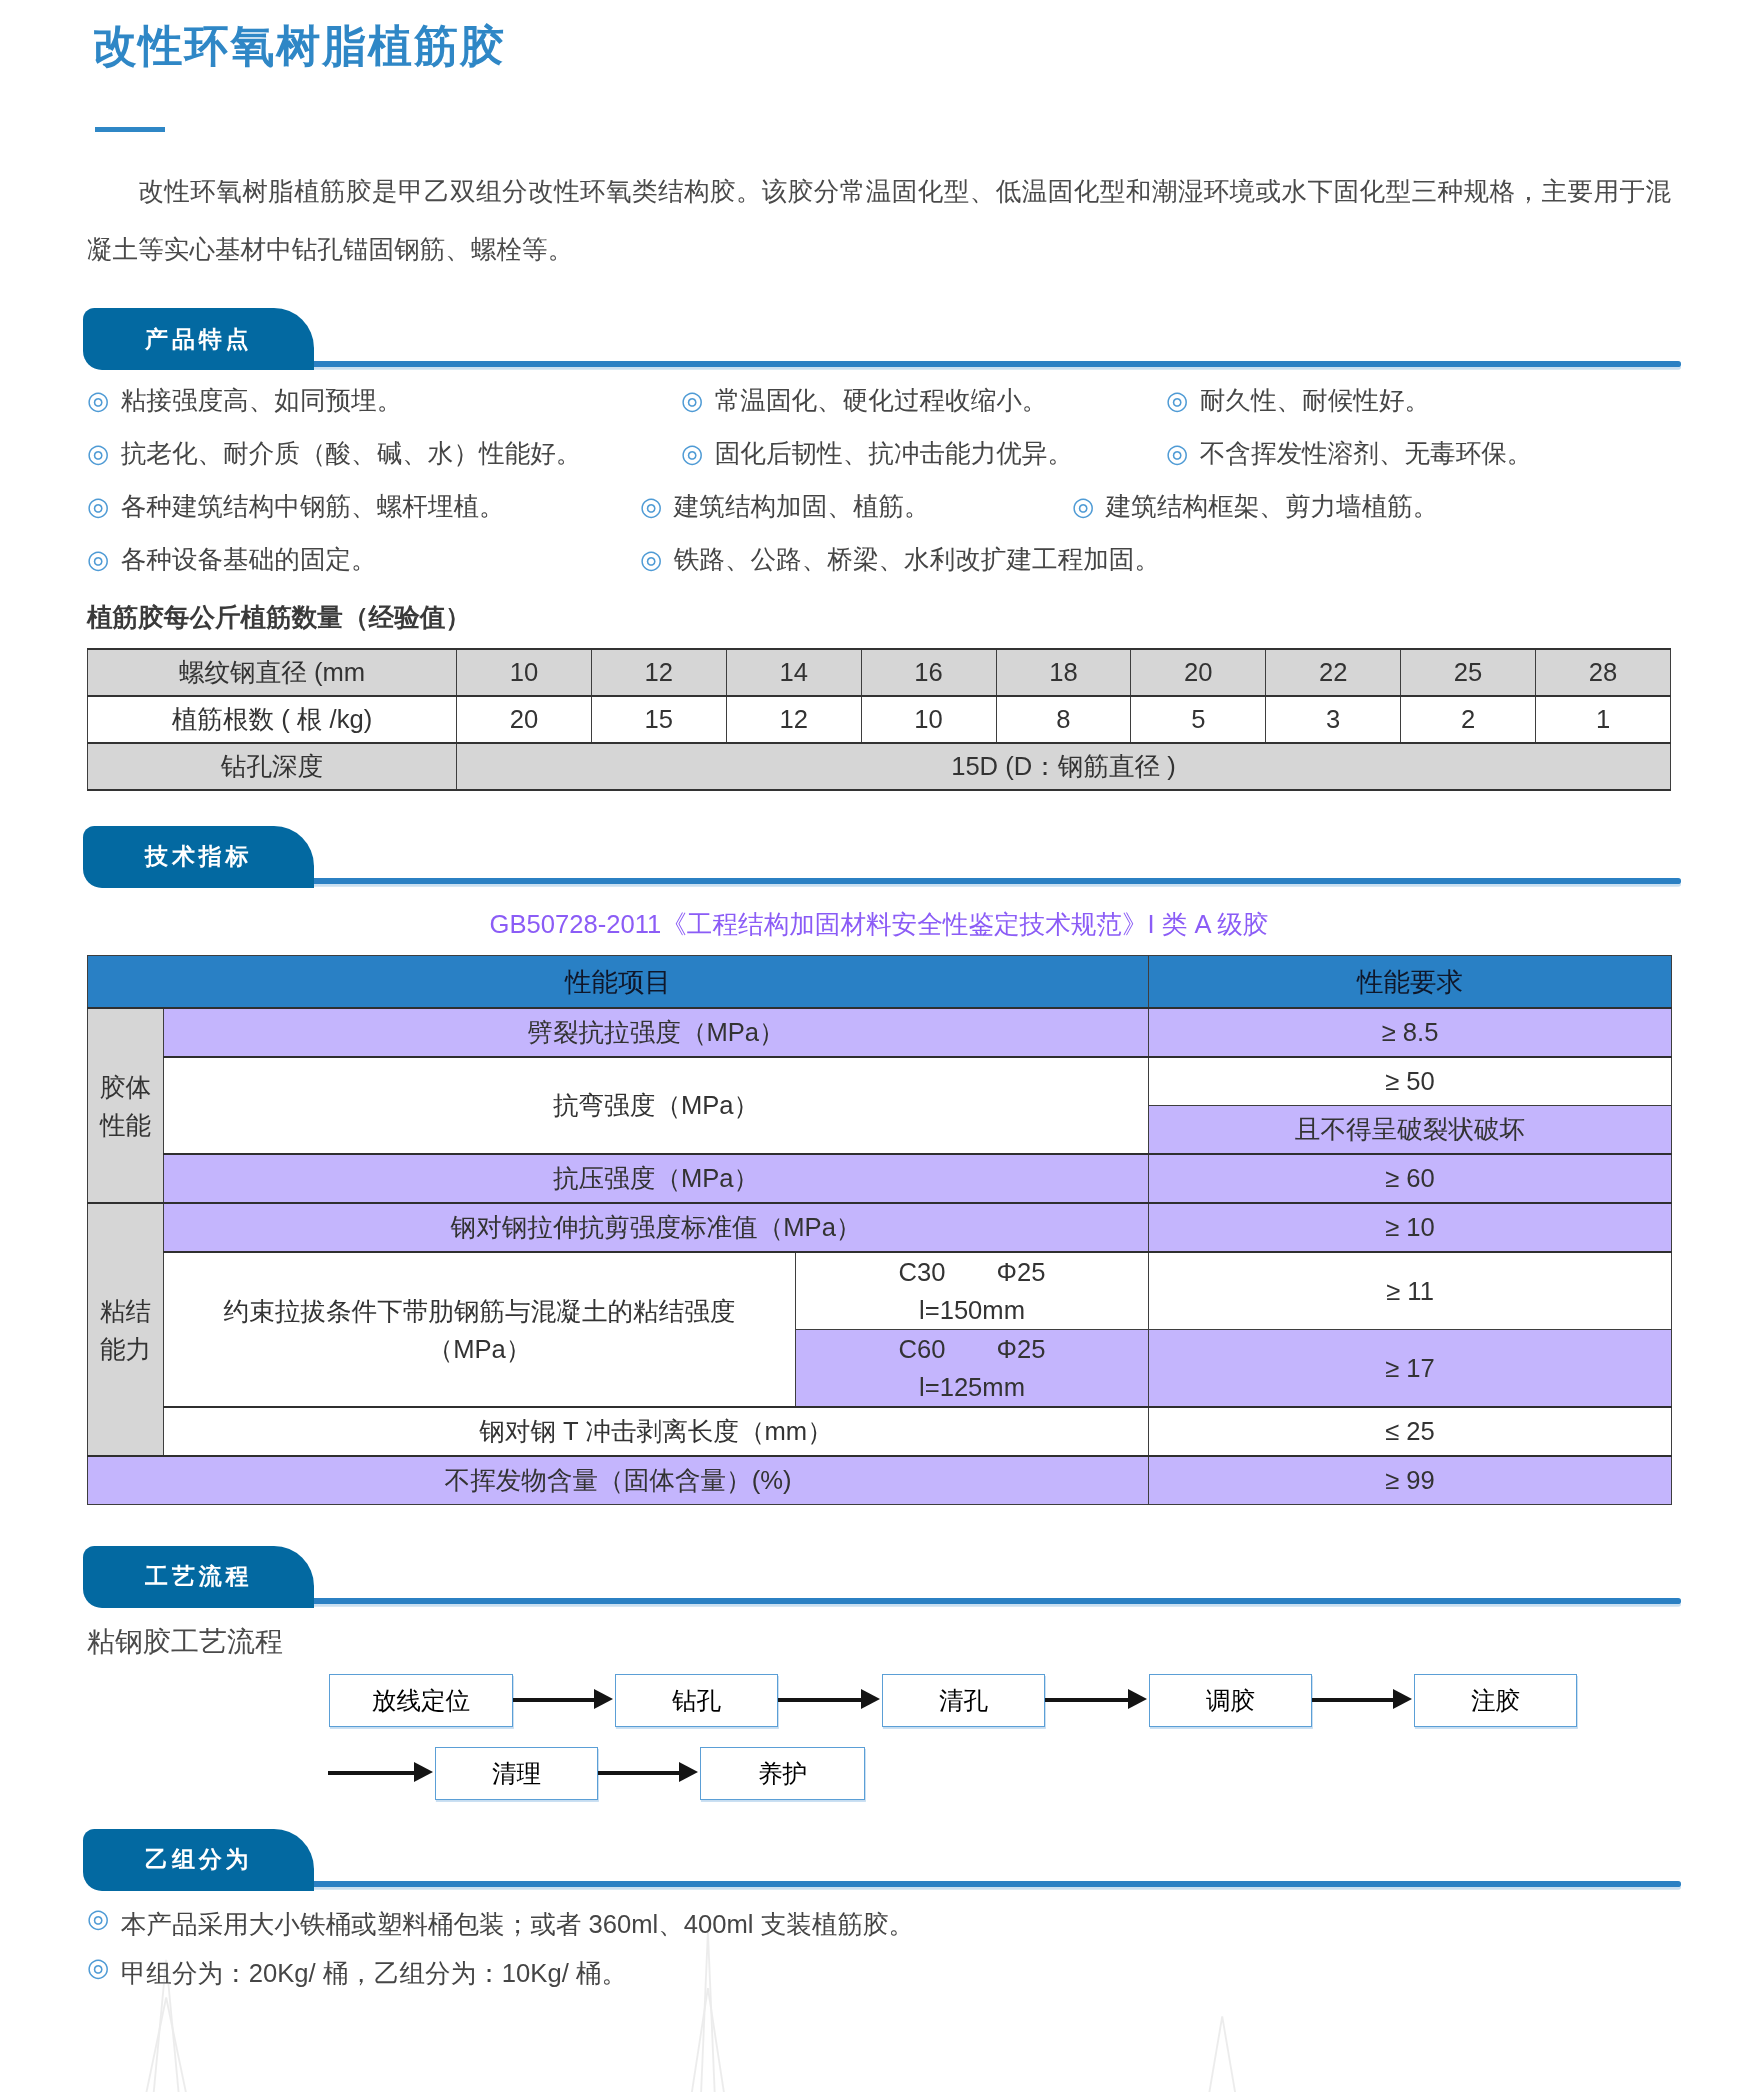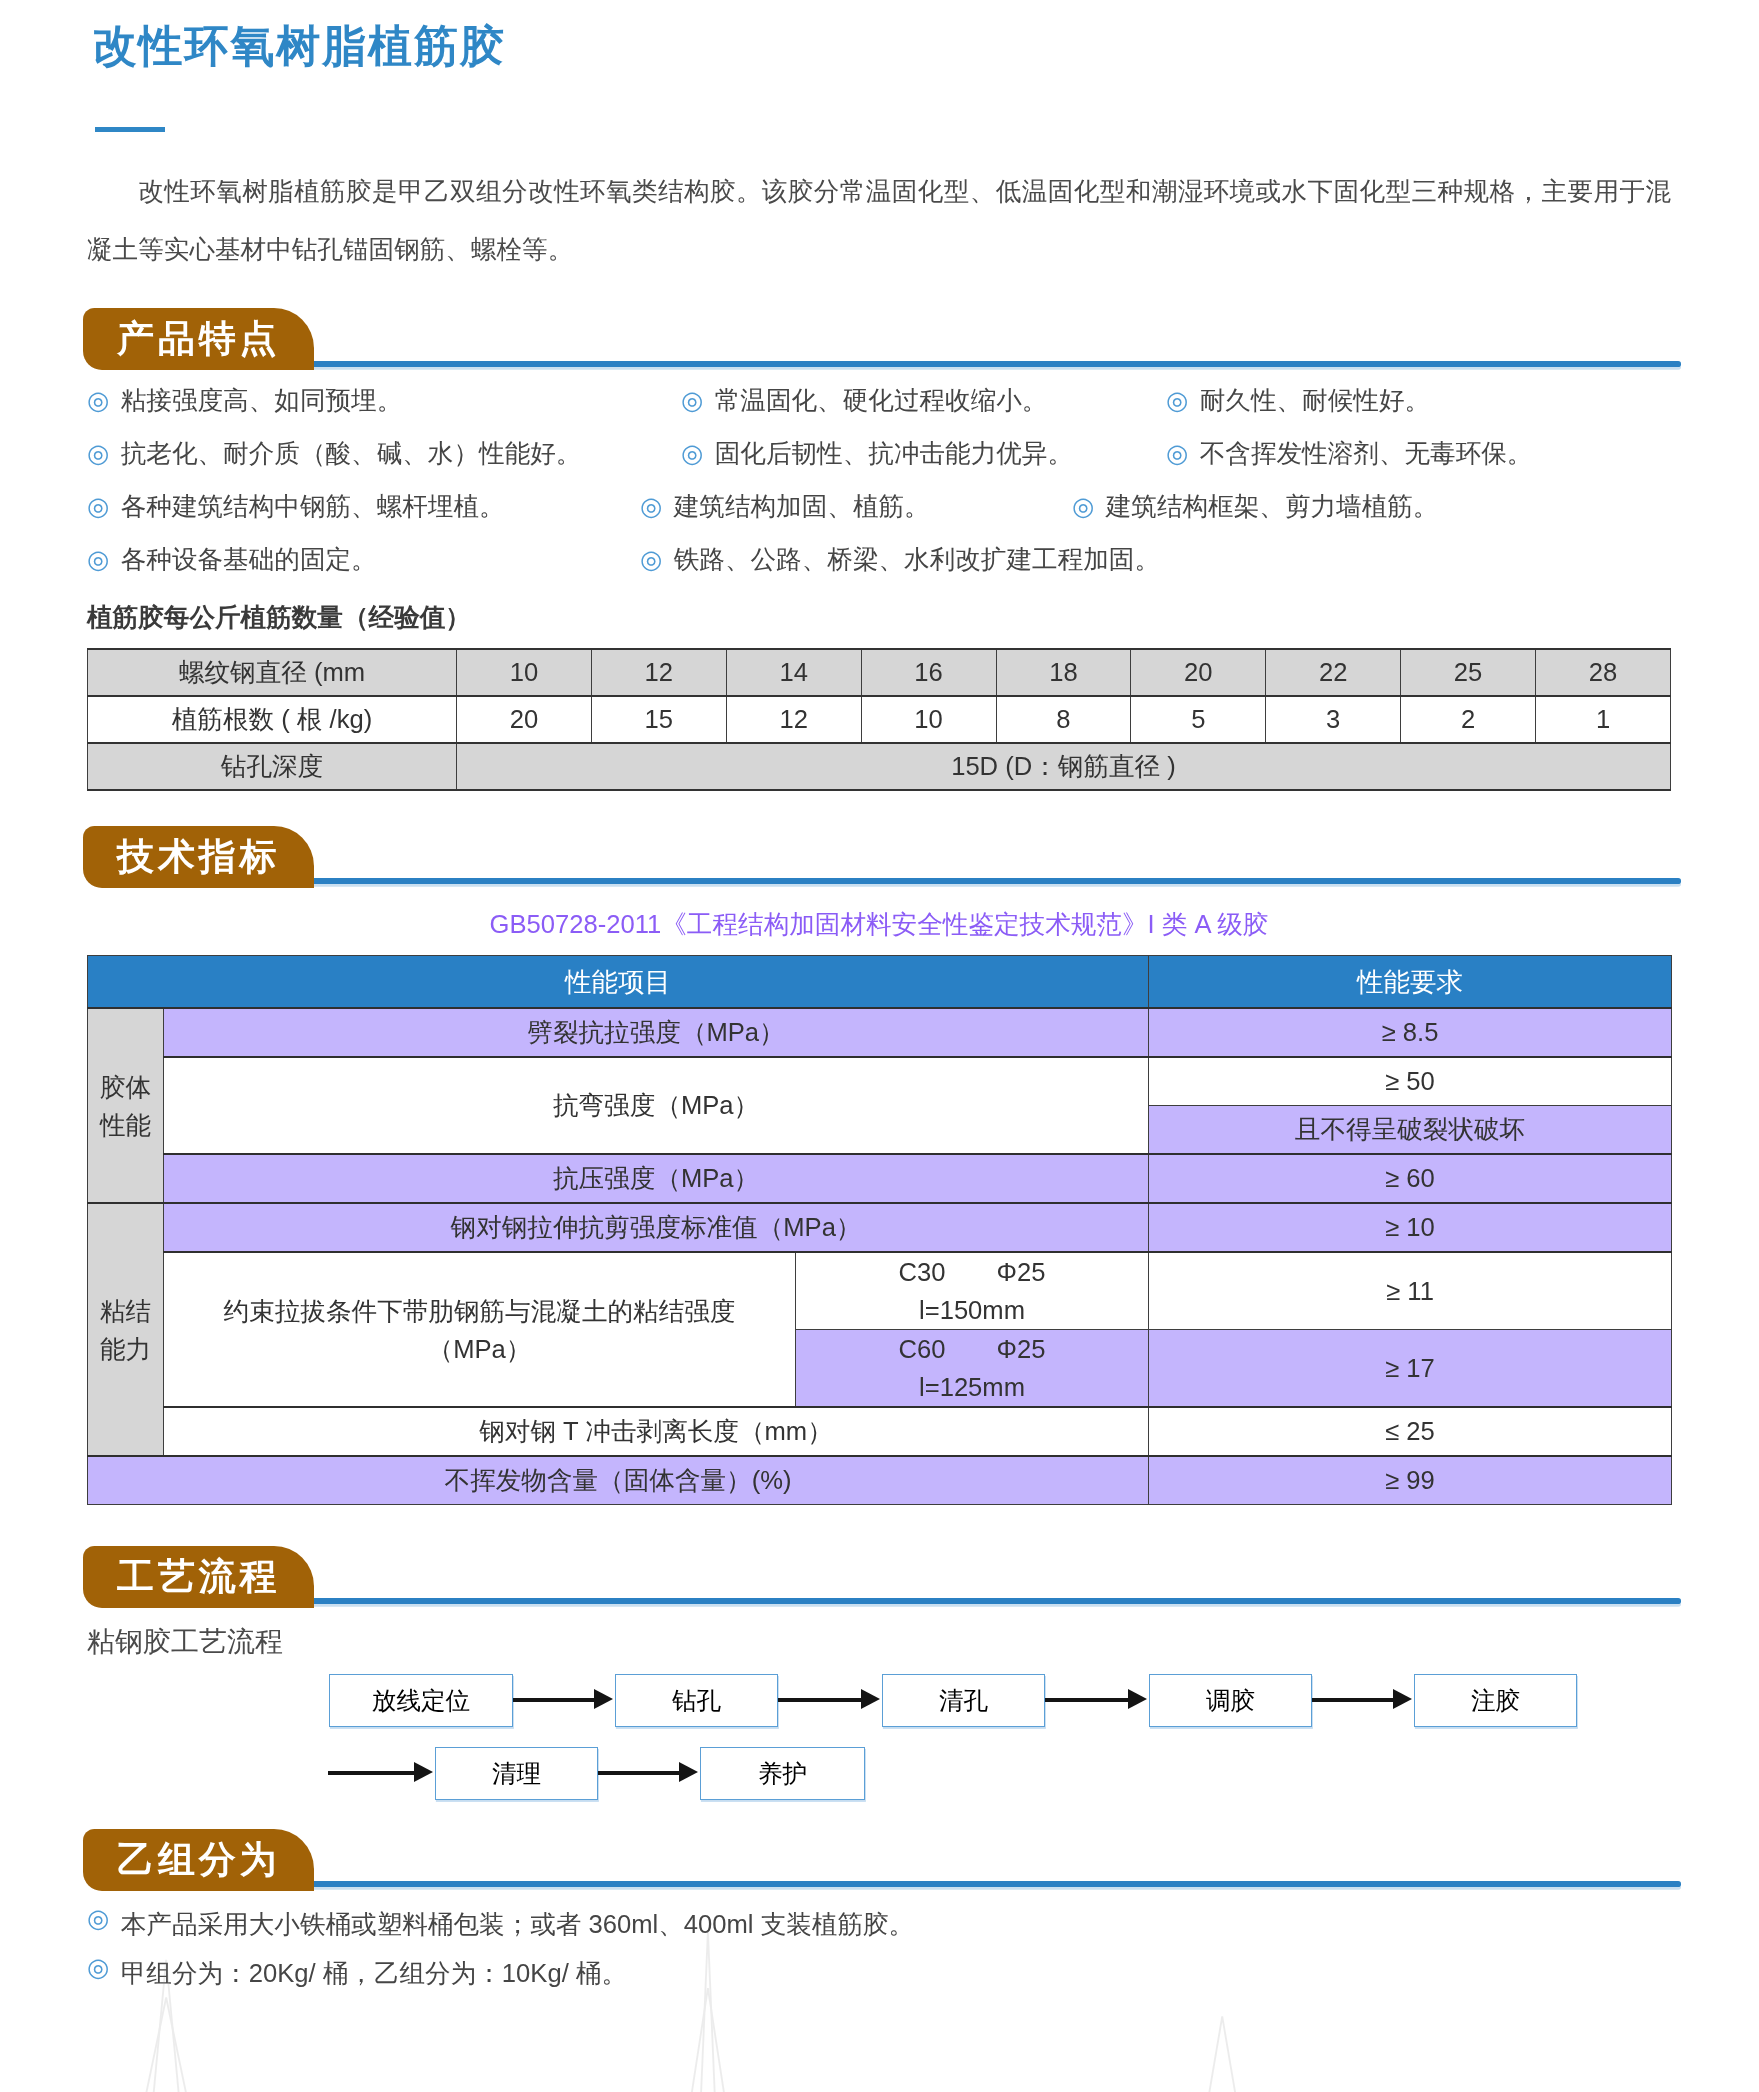--- a/index.html
+++ b/index.html
@@ -20,22 +20,22 @@
 
   .intro{
     margin:30px 0 0 0;font-size:25.6px;line-height:58px;color:#4a4a4a;
     text-indent:2em;text-align:justify;
   }
 
   
   .section-header{position:relative;height:61px;margin-left:-3.8px;margin-right:-9.5px;}
   .section-bar{position:absolute;left:23px;right:0;bottom:0;height:5.7px;background:#2b80c3;border-radius:2.8px;box-shadow:0 2.8px 0 rgba(43,128,195,.25);}
   .section-badge{
-    position:absolute;left:0;bottom:-3.8px;width:231px;height:62px;background:#a16207;
-    border-radius:11.4px 40px 0 19px;color:#ffffff;font-size:37px;font-weight:bold;
+    position:absolute;left:0;bottom:-3.8px;width:231px;height:62px;background:#0369a1;
+    border-radius:11.4px 40px 0 19px;color:#ffffff;font-size:23px;font-weight:bold;
     letter-spacing:3.8px;display:flex;align-items:center;justify-content:center;
   }
 
   
   .bullet-grid{display:grid;margin-top:15px;font-size:25.6px;color:#454545;}
   .features-grid{grid-template-columns:594px 485px auto;row-gap:17px;}
   .apps-grid{grid-template-columns:553px 432px auto;row-gap:17px;margin-top:17px;}
   .bullet-item{display:flex;align-items:flex-start;line-height:36px;white-space:nowrap;}
   .bullet-icon{color:#4f9bd5;margin-right:11.4px;font-size:25.6px;line-height:36px;}
 
@@ -48,21 +48,21 @@
     background:#ffffff;
   }
   .rebar-table tr{border-top:2.8px solid #333;border-bottom:2.8px solid #333;}
   .rebar-table td.g{background:#d6d6d6;}
   .rebar-table .c0{width:369px;}
 
   
   .std-line{margin-top:23px;text-align:center;font-size:25.6px;color:#8b5cf6;}
   .tech-table{width:1584px;margin-top:13.2px;table-layout:fixed;font-size:25.6px;color:#333;}
   .tech-table th{
-    background:#2980c5;color:#ffffff;font-size:26.5px;font-weight:normal;height:49px;
+    background:#2980c5;color:#0f172a;font-size:26.5px;font-weight:normal;height:49px;
     border:1.9px solid #3e3e3e;border-bottom:2.8px solid #2f2f2f;
   }
   .tech-table td{
     border:0.9px solid #3e3e3e;text-align:center;vertical-align:middle;
     height:47px;padding:0 5.7px;background:#ffffff;
   }
   .tech-table tr.thick>td{border-top:2.8px solid #2f2f2f;}
   .tech-table td.g{background:#c4b5fd;}
   .tech-table td.group{white-space:pre-line;line-height:38px;background:#d6d6d6;}
   .tech-table td.sub{white-space:pre-line;line-height:38px;}

